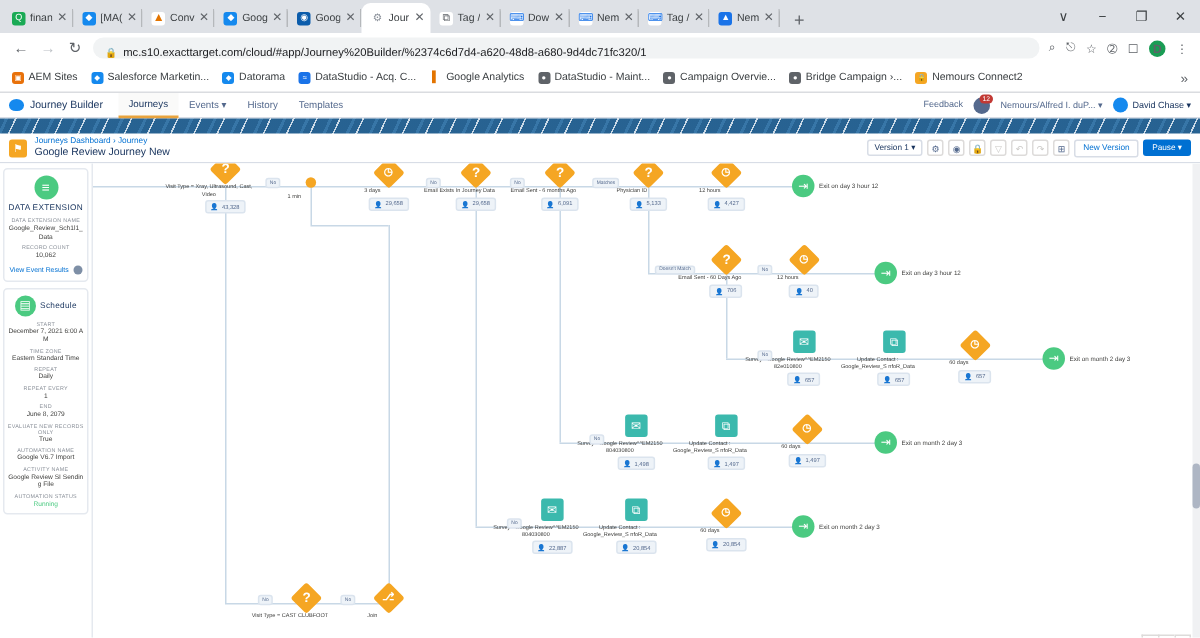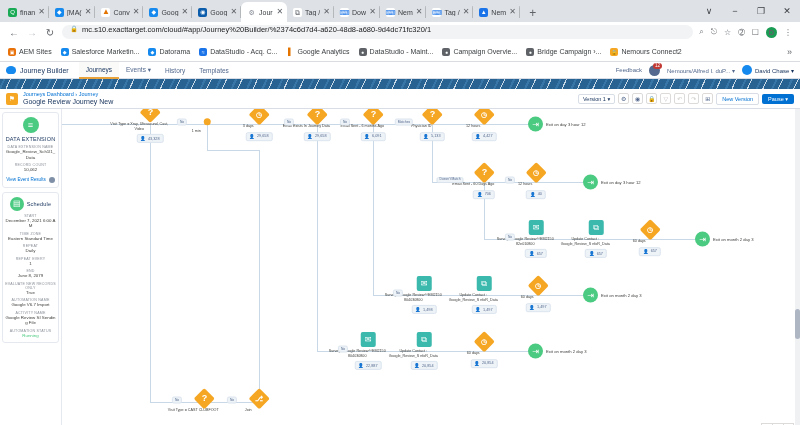--- a/index.html
+++ b/index.html
@@ -44,21 +44,21 @@
   .winctl span { width:26px; text-align:center; font-size:9px; color:#3c4043; }
 
   .omnibar {
     height:20px; background:#fff; display:flex; align-items:center;
     gap:6px; padding:0 8px; border-bottom:0;
   }
   .navbtn { font-size:10px; color:#5f6368; width:12px; text-align:center; }
   .navbtn.dim { color:#bdc1c6; }
   .urlbox {
     flex:1 1 auto; height:14px; background:#f1f3f4; border-radius:8px;
-    display:flex; align-items:flex-start; gap:4px; padding:0 8px;
+    display:flex; align-items:flex-end; gap:4px; padding:0 8px;
     font-size:7.5px; color:#202124; overflow:hidden; white-space:nowrap;
   }
   .urlbox .lock { font-size:6.5px; color:#5f6368; }
   .omni-icons { display:flex; align-items:center; gap:7px; }
   .omni-icons span { font-size:8px; color:#5f6368; }
   .avatar-chip {
     width:11px; height:11px; border-radius:50%; background:#1a9c54;
     color:#fff; font-size:6.5px; display:flex; align-items:center;
     justify-content:center; font-weight:bold;
   }

